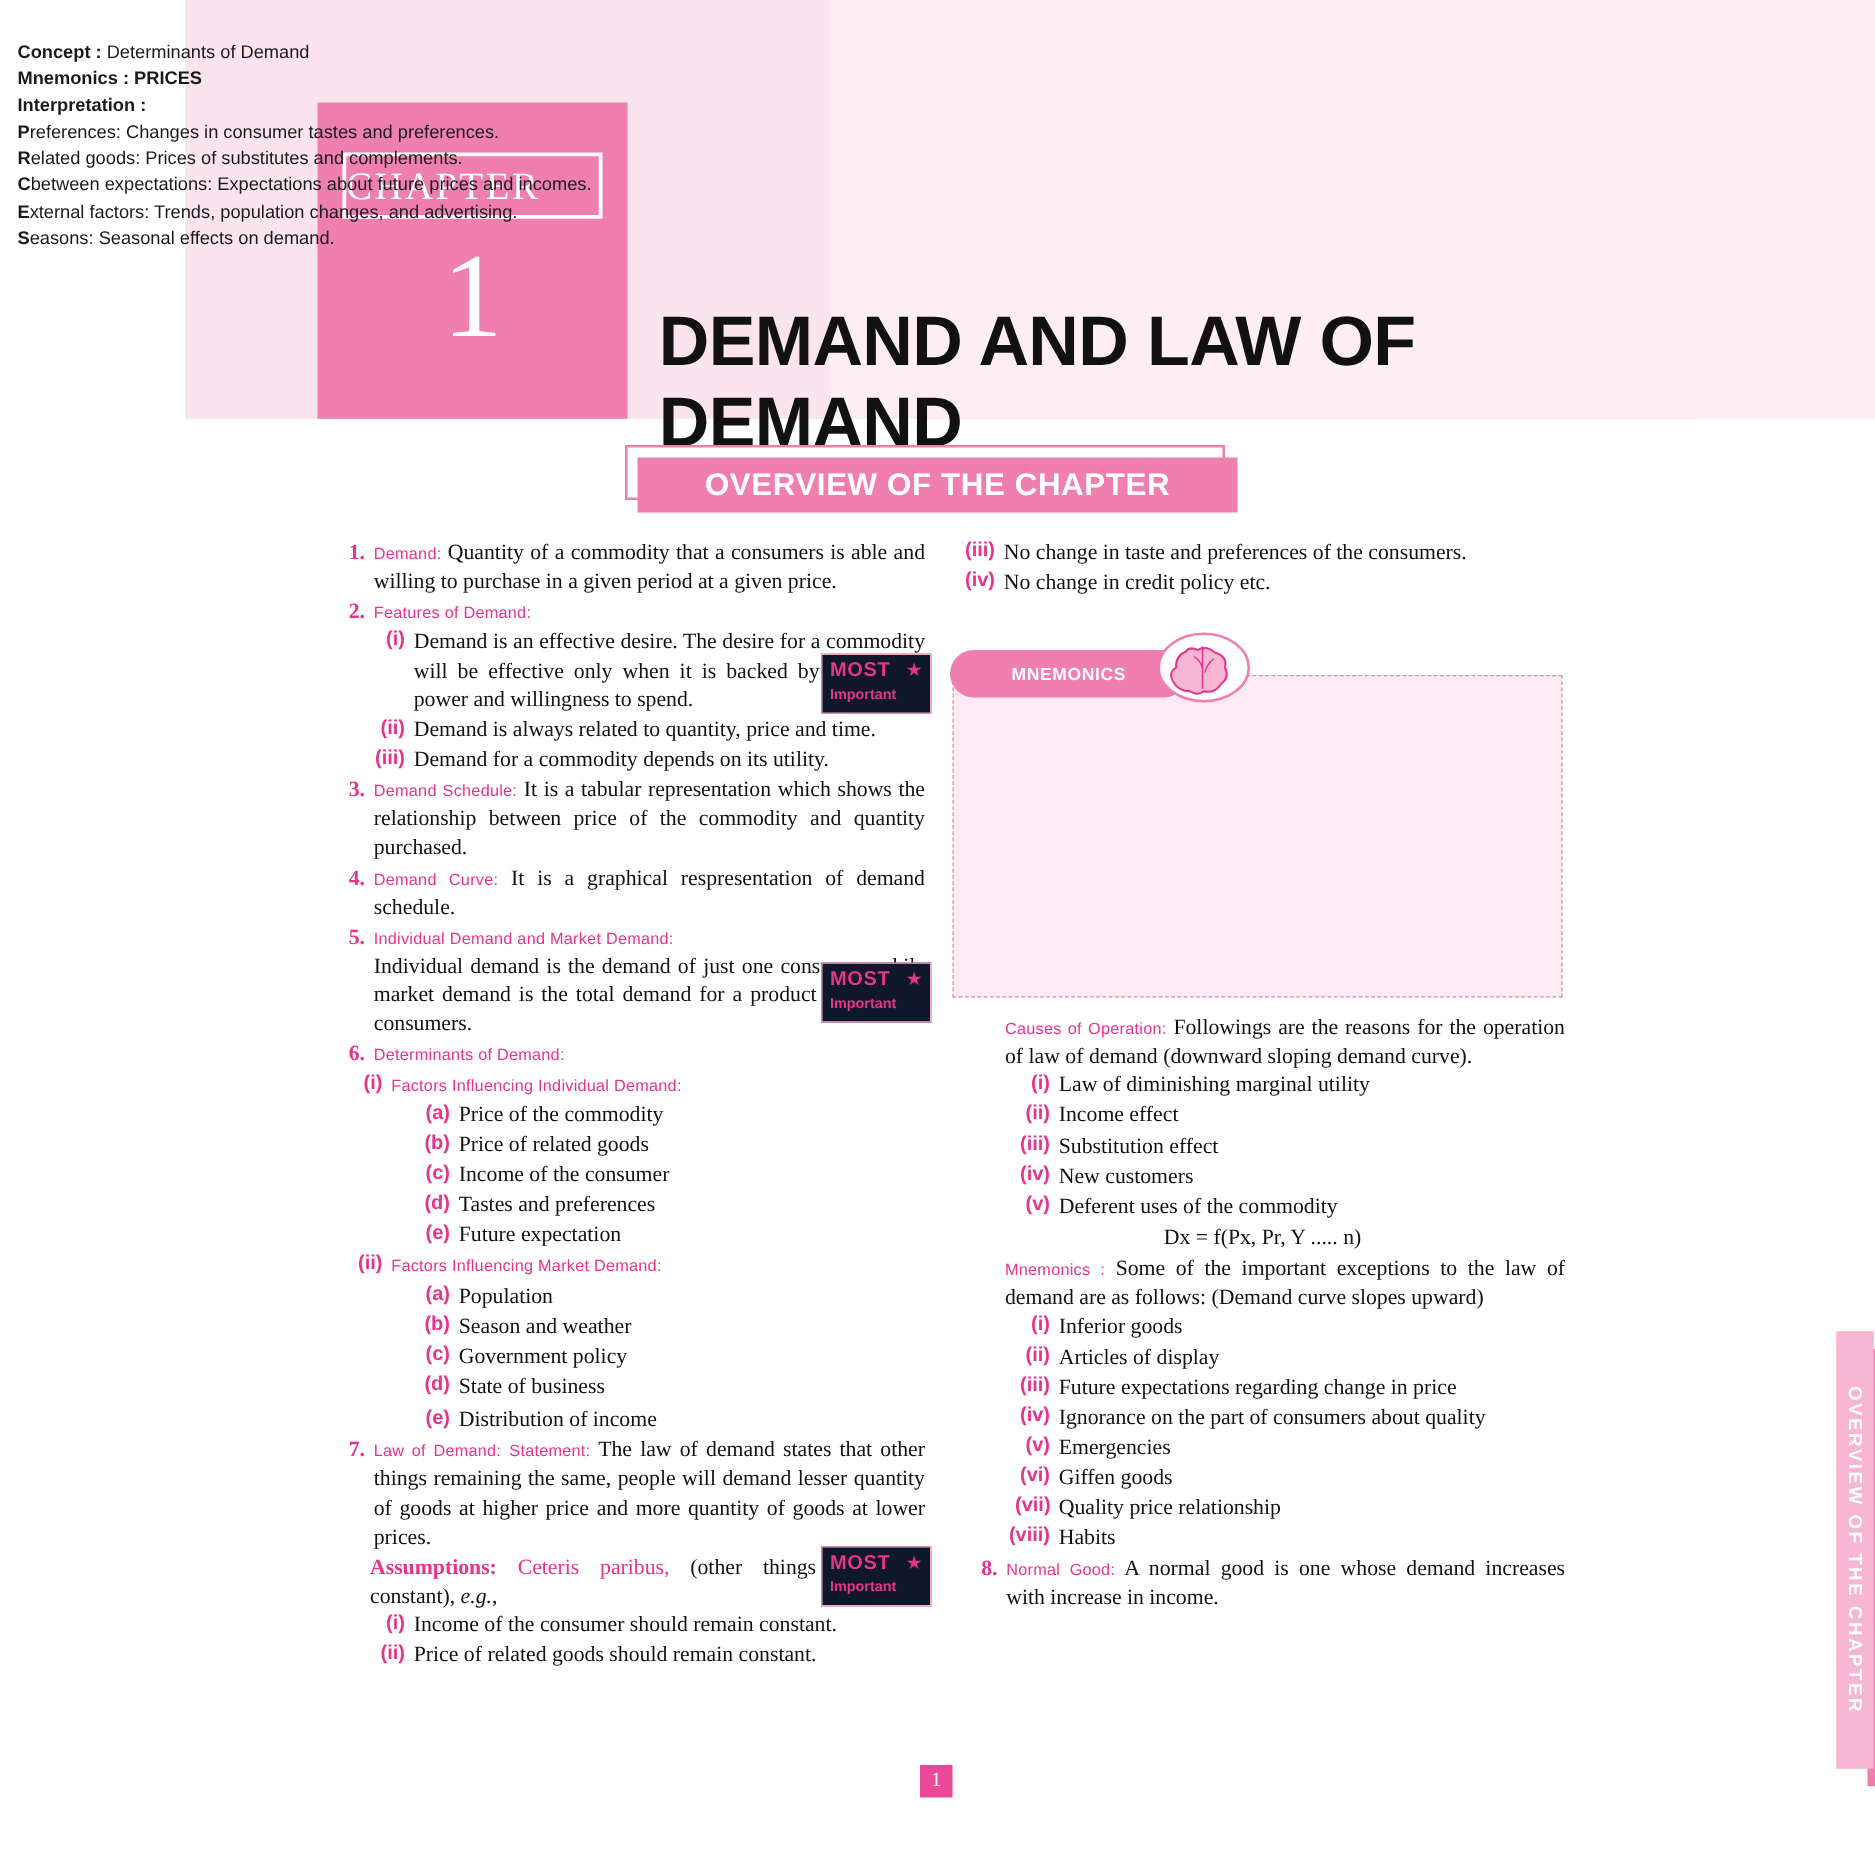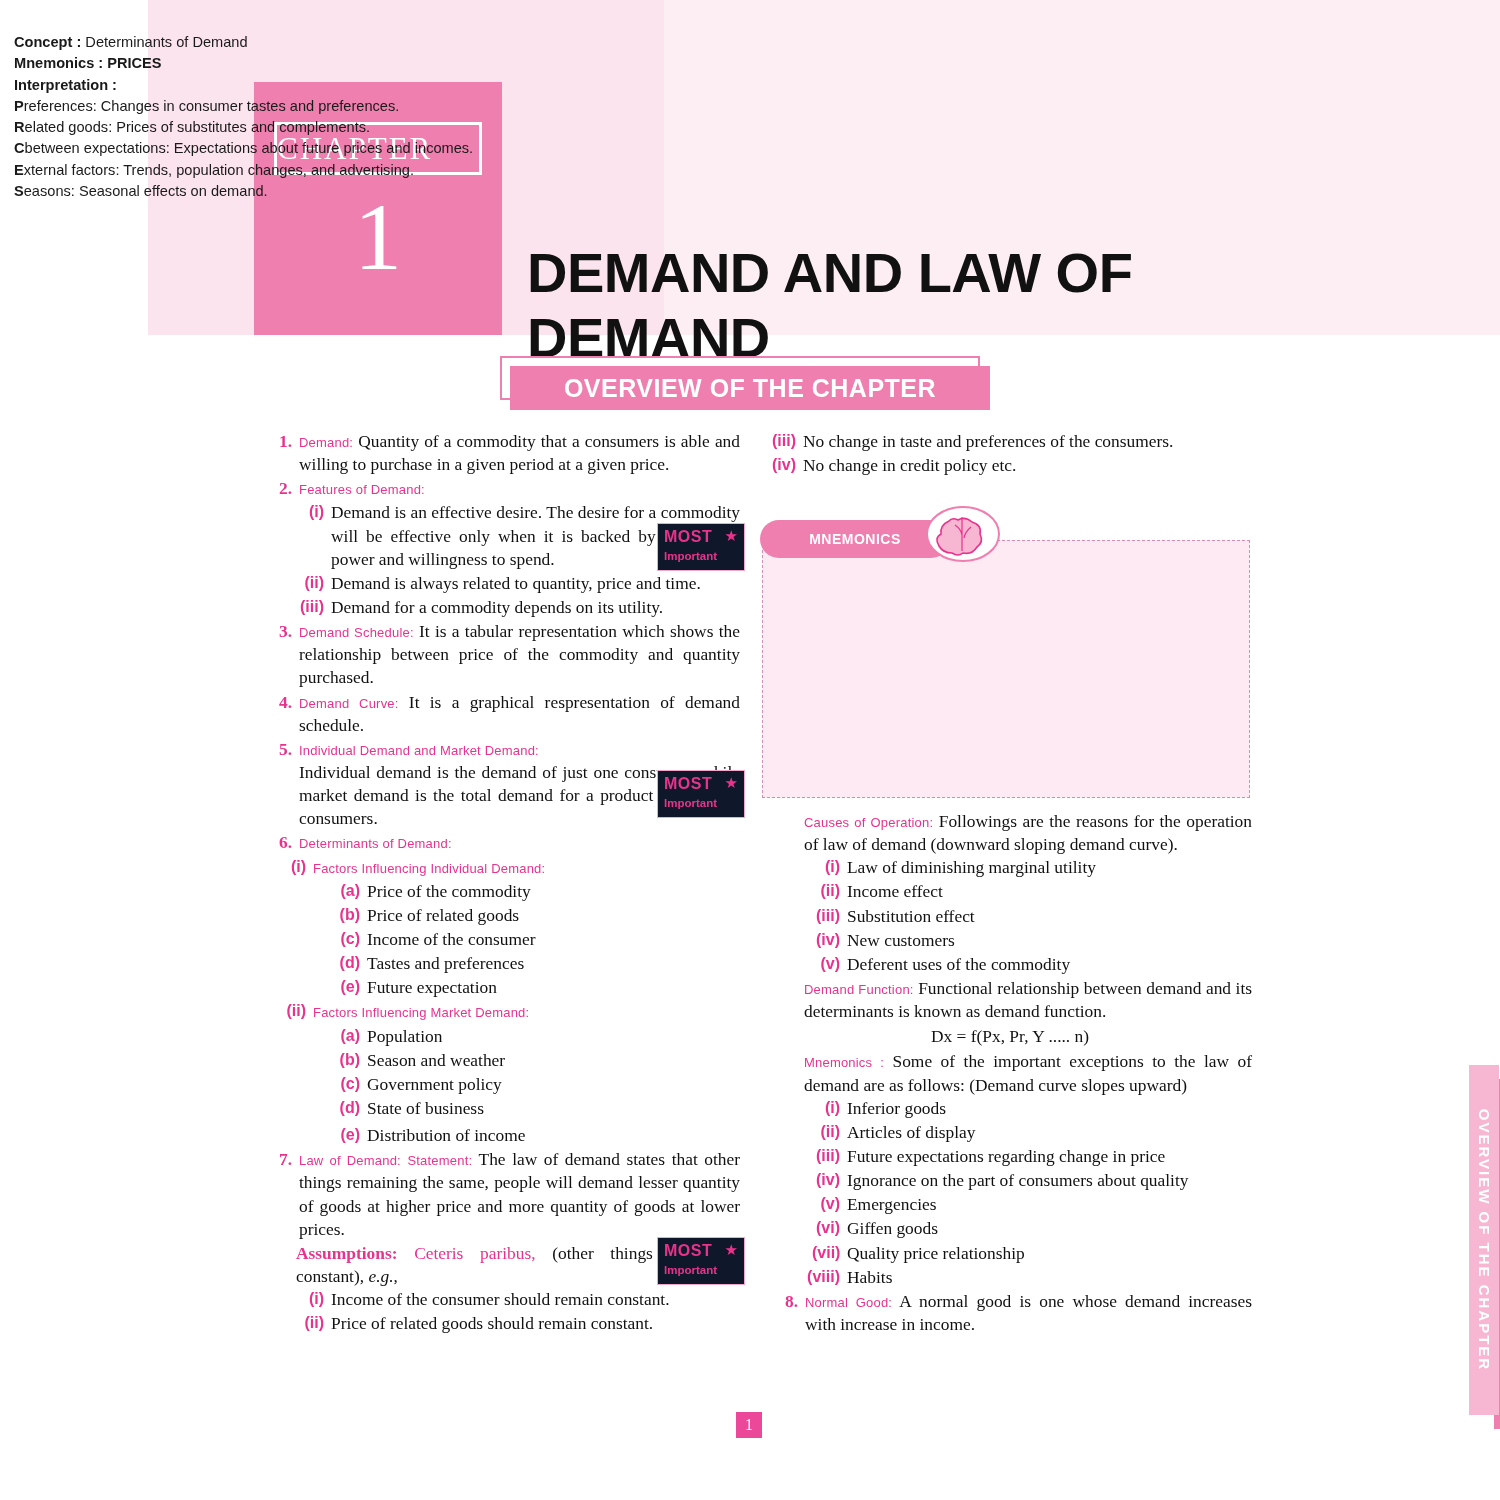--- a/index.html
+++ b/index.html
@@ -500,23 +500,20 @@
       <div class="item w-l2">
         <div class="mark">(iv)</div>
         <div class="body">New customers</div>
       </div>
       <div class="item w-l2">
         <div class="mark">(v)</div>
         <div class="body">Deferent uses of the commodity</div>
       </div>
     </div>
 
-    <div style="margin-left:36px;" class="just">
-      <span class="pink-head">Demand Function:</span><span> Functional relationship between demand and its determinants is known as demand function.</span>
-    </div>
     <div class="center-eq">Dx = f(Px, Pr, Y ..... n)</div>
 
     <div style="margin-left:36px;" class="just">
       <span class="pink-head">Mnemonics :</span><span> Some of the important exceptions to the law of demand are as follows: (Demand curve slopes upward)</span>
     </div>
     <div style="margin-left:44px;">
       <div class="item w-l2">
         <div class="mark">(i)</div>
         <div class="body">Inferior goods</div>
       </div>

